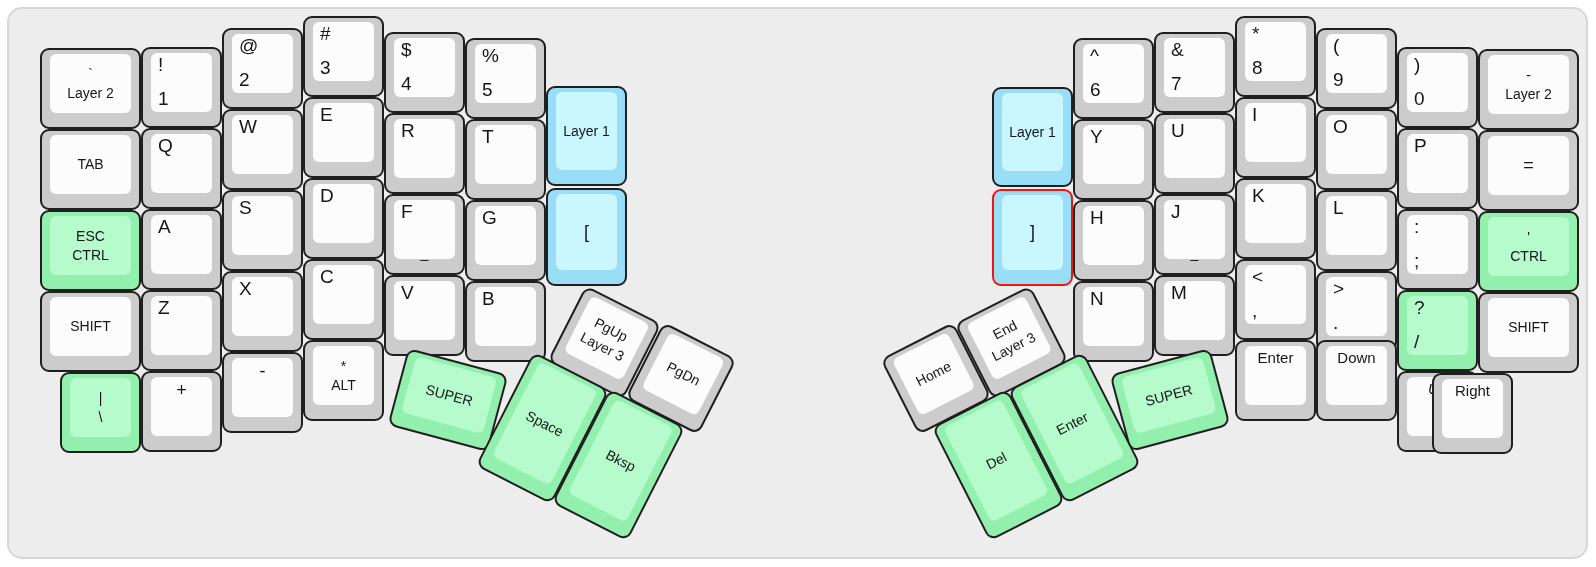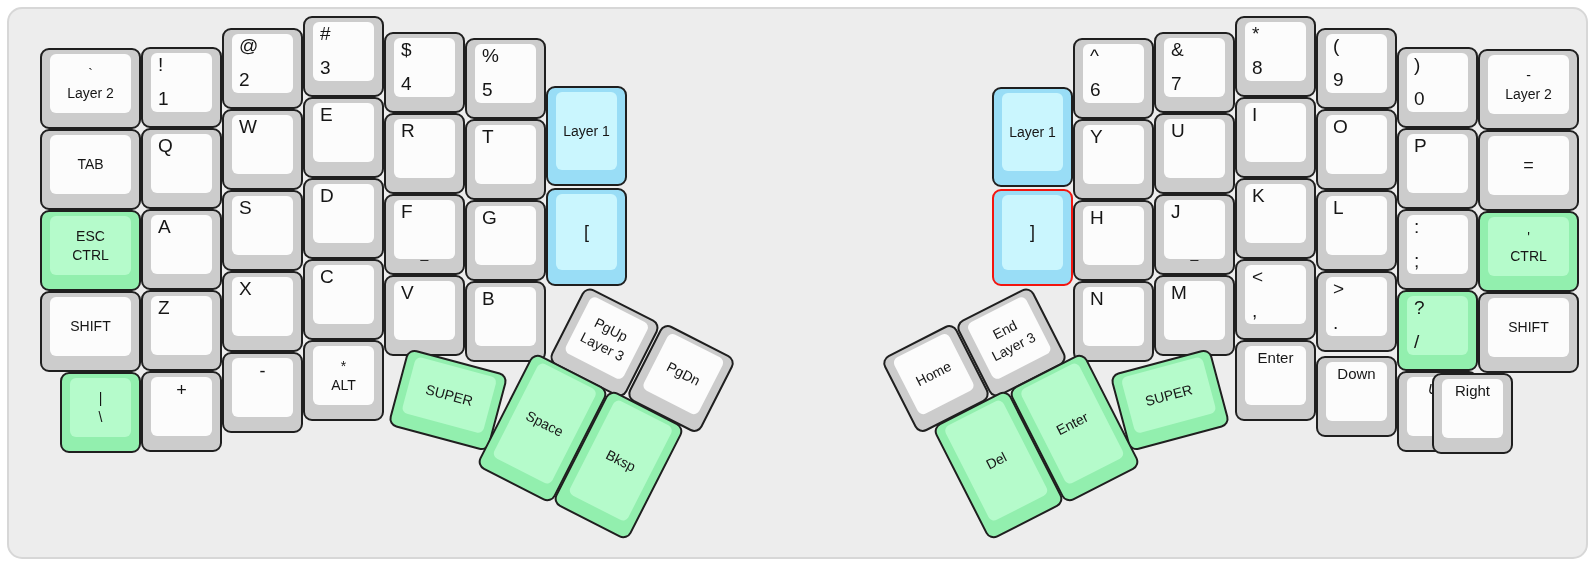--- a/index.html
+++ b/index.html
@@ -367,21 +367,21 @@
         <div class="cap">
           <span class="tl">L</span>
         </div>
       </div>
       <div class="key gray" style="left: 1316px; top: 271px; width: 81px; height: 81px;">
         <div class="cap">
           <span class="tl">&gt;</span>
           <span class="bl">.</span>
         </div>
       </div>
-      <div class="key gray" style="left: 1316px; top: 356px; width: 81px; height: 81px;">
+      <div class="key gray" style="left: 1316px; top: 340px; width: 81px; height: 81px;">
         <div class="cap">
           <div class="stack top arrows">
             <span>Down</span>
           </div>
         </div>
       </div>
       <div class="key gray" style="left: 1397px; top: 47px; width: 81px; height: 81px;">
         <div class="cap">
           <span class="tl">)</span>
           <span class="bl">0</span>

